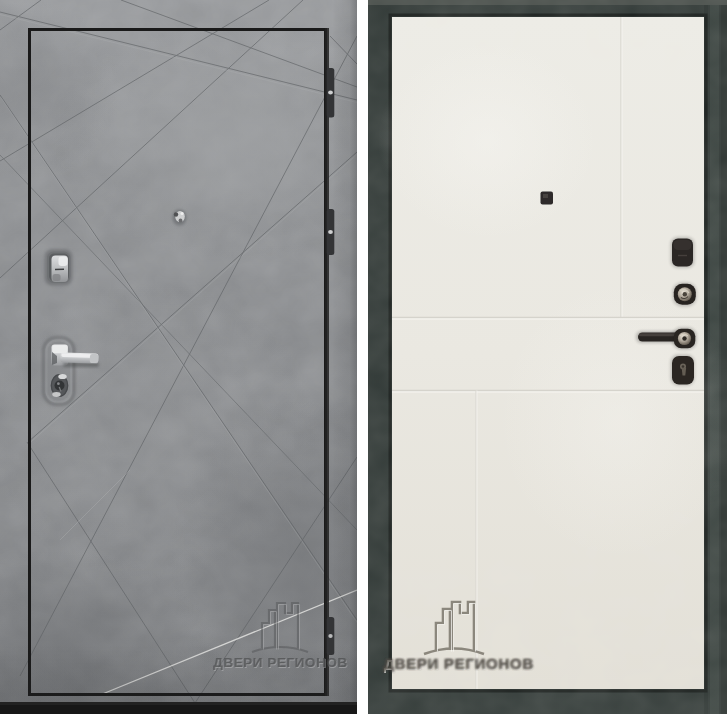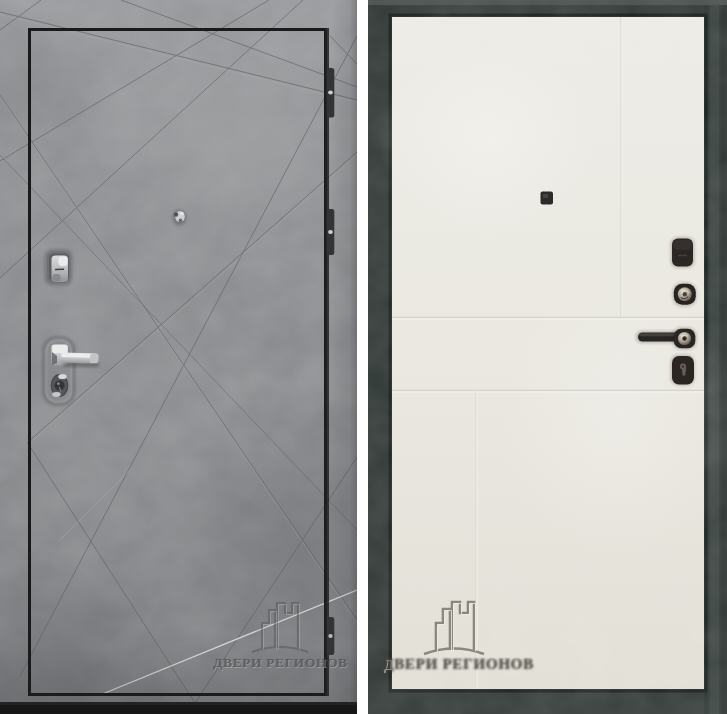--- a/index.html
+++ b/index.html
@@ -1,17 +1,17 @@
 <!DOCTYPE html>
 <html><head>
 <meta charset="utf-8">
 <style>
   html,body{margin:0;padding:0;background:#ffffff;}
   #canvas{position:relative;width:727px;height:714px;background:#ffffff;overflow:hidden;
-          font-family:Liberation Serif, serif;}
+          font-family:Liberation Sans, sans-serif;}
   #left{position:absolute;left:0;top:0;width:357px;height:714px;}
   #right{position:absolute;left:368px;top:0;width:359px;height:714px;}
 </style>
 </head>
 <body>
 <div id="canvas">
 <div id="left">
 <svg width="357" height="714" viewBox="0 0 357 714">
 <defs>
   <linearGradient id="gbase" x1="0" y1="0" x2="0" y2="1">

